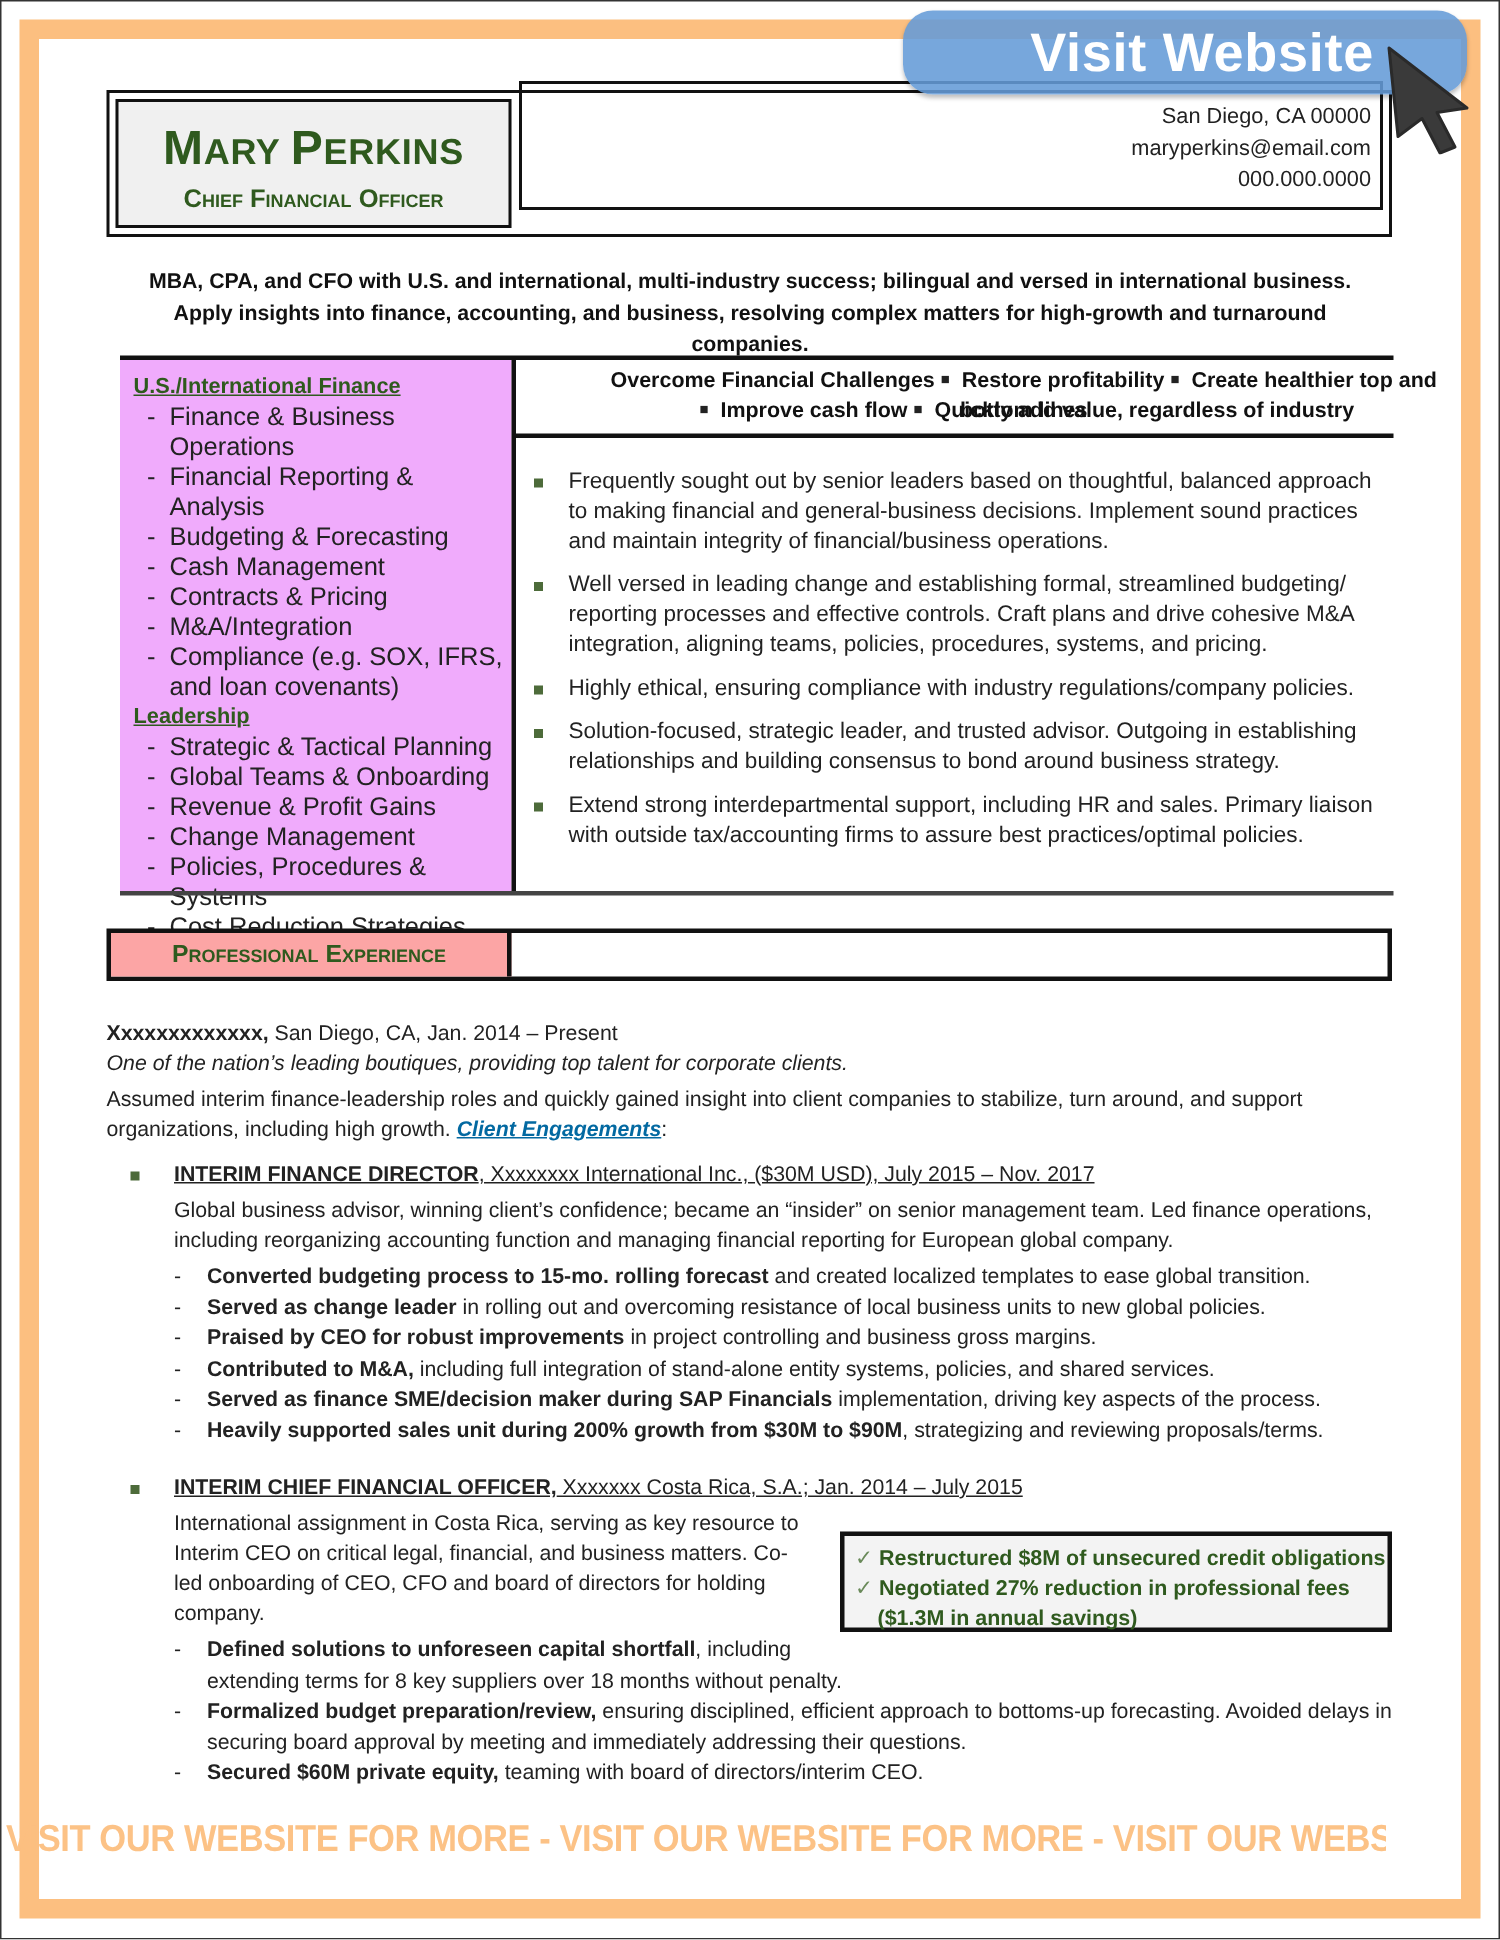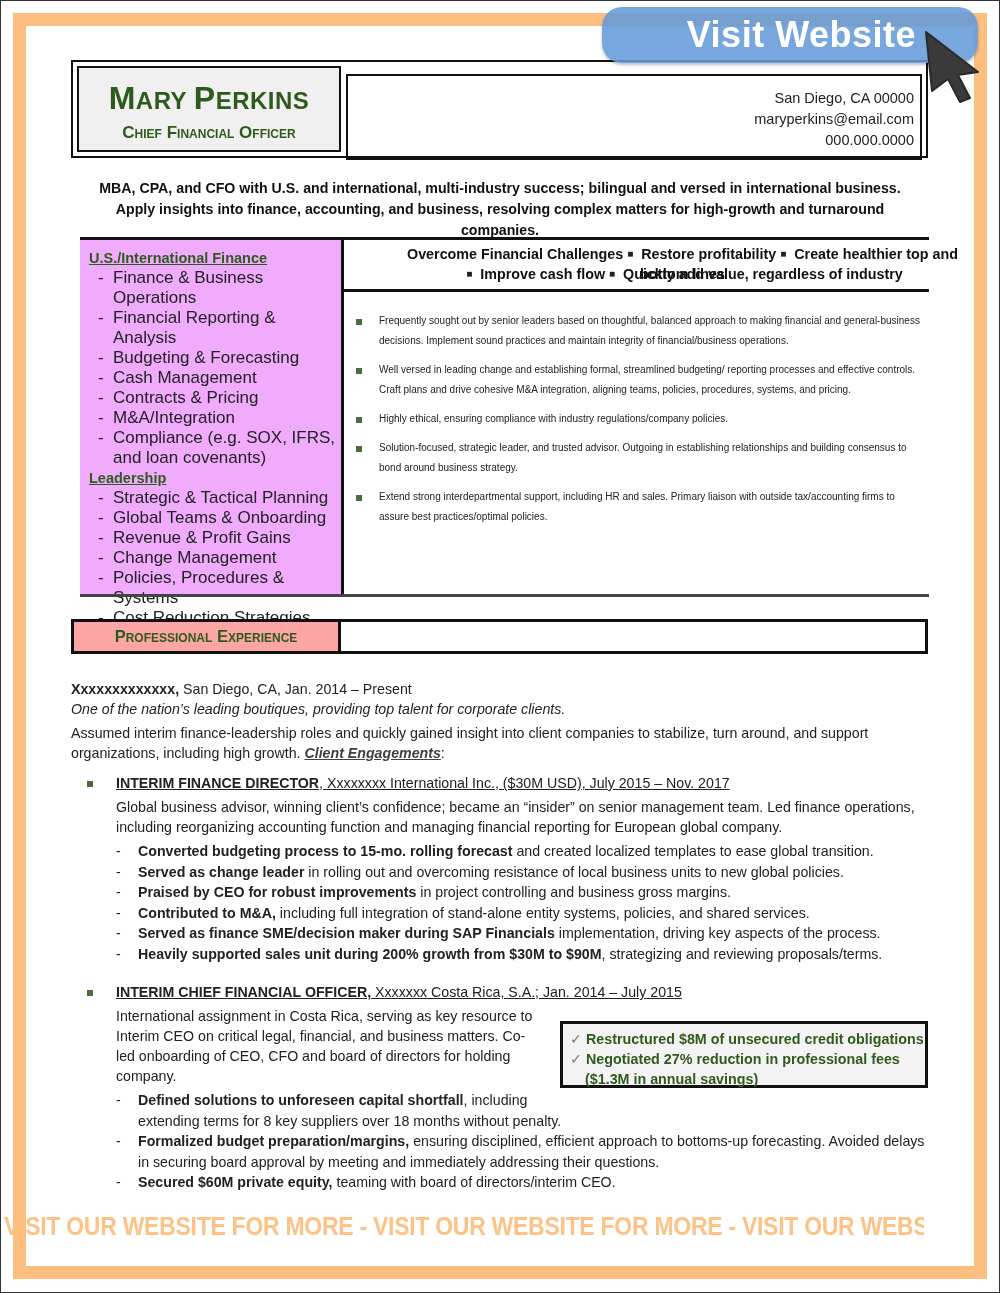--- a/index.html
+++ b/index.html
@@ -12,21 +12,21 @@
 
   
   .header-box { position:absolute; left:71px; top:60px; width:857px; height:98px;
                 border:2px solid #111; box-sizing:border-box; }
   .name-box { position:absolute; left:77px; top:66px; width:264px; height:86px;
               border:2px solid #111; box-sizing:border-box; background:#f0f0f0; text-align:center; }
   .name { font-family:"Liberation Sans", sans-serif; font-weight:bold; color:#2f5a1e; font-size:24px;
           letter-spacing:0.5px; margin-top:12px; font-variant:small-caps; }
   .name .big { font-size:32px; }
   .title { font-weight:bold; color:#2f5a1e; font-size:17px; margin-top:6px; font-variant:small-caps; }
-  .contact-box { position:absolute; left:346px; top:74px; width:576px; height:86px;
+  .contact-box { position:absolute; left:346px; top:54px; width:576px; height:86px;
                  border:2px solid #111; box-sizing:border-box; text-align:right; padding:12px 6px 0 0;
                  font-size:14.5px; line-height:21px; color:#222; }
 
   
   .summary { position:absolute; left:80px; top:178px; width:840px; text-align:center;
              font-weight:bold; font-size:14.2px; line-height:21px; color:#111; }
 
   
   .skills-top-rule { position:absolute; left:80px; top:237px; width:849px; height:3px; background:#111; }
   .skills-bottom-rule { position:absolute; left:80px; top:594px; width:849px; height:3px; background:#444; }
@@ -38,33 +38,33 @@
   .left-col li { font-size:17px; line-height:20px; padding-left:24px; text-indent:-15px; margin-left:9px; color:#222; }
   .left-col li::before { content:"-"; display:inline-block; width:15px; text-indent:0; }
   .left-col .block { padding-top:8px; }
 
   .tagline { position:absolute; left:344px; top:244px; width:585px; text-align:center;
              font-weight:bold; font-size:14.3px; line-height:20px; color:#111;margin-left:46px; }
   .tag-rule { position:absolute; left:344px; top:289px; width:585px; height:3px; background:#111; }
   .tag-sep { color:#222; font-size:10px; vertical-align:2px; margin:0 4px; }
 
   .bullets { position:absolute; left:354px; top:311px; width:570px; }
-  .bullet { position:relative; padding-left:25px; font-size:10px; line-height:20px; margin-bottom:9px; color:#222; }
+  .bullet { position:relative; padding-left:25px; font-size:15px; line-height:20px; margin-bottom:9px; color:#222; }
   .sq { position:absolute; left:2px; top:8px; width:6px; height:6px; background:#4d6b3a; }
 
   
   .pe-box { position:absolute; left:71px; top:619px; width:857px; height:35px; border:3px solid #111; box-sizing:border-box; }
   .pe-label { position:absolute; left:74px; top:622px; width:267px; height:29px; background:#fca5a5;
               border-right:3px solid #111; box-sizing:border-box; text-align:center;
               color:#2f5a1e; font-weight:bold; font-size:16.5px; line-height:29px; font-variant:small-caps; }
 
   .exp { position:absolute; left:71px; top:679px; width:860px; font-size:14.2px; line-height:20px; color:#222; }
   .company b { font-weight:bold; }
   .italic { font-style:italic; }
-  .link { font-weight:bold; font-style:italic; text-decoration:underline; color:#404040; }
+  .link { font-weight:bold; font-style:italic; text-decoration:underline; color:#0369a1; }
   .intro { margin-top:4px; }
 
   .role { position:relative; margin-top:10px; padding-left:45px; }
   .role-head { text-decoration:underline; }
   .role-head b { font-weight:bold; }
   .role .sq2 { position:absolute; left:16px; top:8px; width:6px; height:6px; background:#4d6b3a; }
   .role-desc { margin-top:4px; }
   .dash-list { list-style:none; margin:4px 0 0 0; padding:0; }
   .dash-list li { position:relative; padding-left:22px; line-height:20.5px; }
   .dash-list li::before { content:"-"; position:absolute; left:0; }
@@ -184,21 +184,21 @@
         <li><b>Heavily supported sales unit during 200% growth from $30M to $90M</b><span>, strategizing and reviewing proposals/terms.</span></li>
       </ul>
     </div>
 
     <div class="role" style="margin-top:18px">
       <span class="sq2"></span>
       <div class="role-head"><b>INTERIM CHIEF FINANCIAL OFFICER,</b><span> Xxxxxxx Costa Rica, S.A.; Jan. 2014 – July 2015</span></div>
       <div class="role-desc narrow" style="width:425px">International assignment in Costa Rica, serving as key resource to Interim CEO on critical legal, financial, and business matters. Co-led onboarding of CEO, CFO and board of directors for holding company.</div>
       <ul class="dash-list">
         <li style="width:430px"><b>Defined solutions to unforeseen capital shortfall</b><span>, including extending terms for 8 key suppliers over 18 months without penalty.</span></li>
-        <li><b>Formalized budget preparation/margins,</b><span> ensuring disciplined, efficient approach to bottoms-up forecasting. Avoided delays in securing board approval by meeting and immediately addressing their questions.</span></li>
+        <li><b>Formalized budget preparation/review,</b><span> ensuring disciplined, efficient approach to bottoms-up forecasting. Avoided delays in securing board approval by meeting and immediately addressing their questions.</span></li>
         <li><b>Secured $60M private equity,</b><span> teaming with board of directors/interim CEO.</span></li>
       </ul>
     </div>
   </div>
 
   <div class="achv-box">
     <div><span class="chk">✓</span><span>Restructured $8M of unsecured credit obligations</span></div>
     <div><span class="chk">✓</span><span>Negotiated 27% reduction in professional fees</span></div>
     <div class="indent">($1.3M in annual savings)</div>
   </div>

